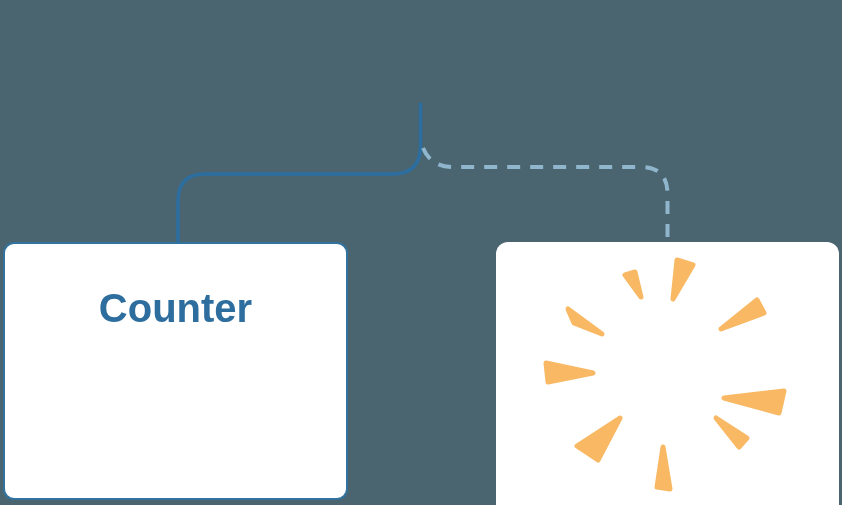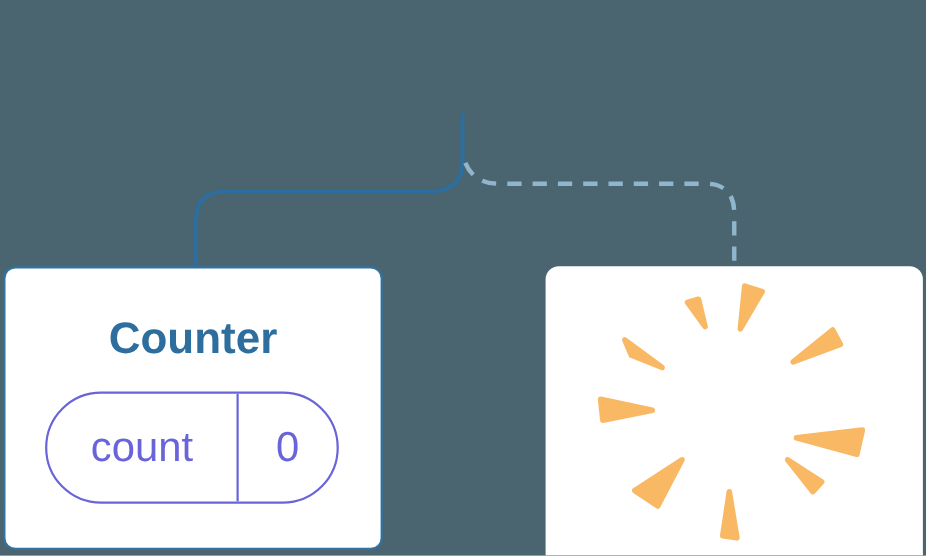--- a/index.html
+++ b/index.html
@@ -105,24 +105,20 @@
 <div class="stage" style="background: rgb(74, 101, 112);">
 
   <svg class="edges" viewBox="0 0 842 505" xmlns="http://www.w3.org/2000/svg">
     <path d="M420.5,104 L420.5,146 Q420.5,174 392.5,174 L205,174 Q178,174 178,201 L178,243" fill="none" stroke="#2B6E9F" stroke-width="3.5" stroke-linecap="round"></path>
     <path d="M423,148 Q431,167 453,167 L641,167 Q667.5,167 667.5,194 L667.5,243" fill="none" stroke="#90B6CD" stroke-width="4" stroke-dasharray="13 10" stroke-linecap="butt"></path>
   </svg>
 
 
   <div class="counter-card">
     <div class="counter-title">Counter</div>
-    <div class="state-pill">
-      <div class="pill-key">count</div>
-      <div class="pill-value">0</div>
-    </div>
   </div>
 
   <div class="removed-card">
     <svg class="poof-svg" width="343" height="263" viewBox="0 0 343 263" xmlns="http://www.w3.org/2000/svg">
       <g fill="#F9B863" stroke="#F9B863" stroke-width="5" stroke-linejoin="round">
         <polygon points="177,57 181,18 197,23"></polygon>
         <polygon points="145,55 129,33 139,30"></polygon>
         <polygon points="106,92 72,67 78,81"></polygon>
         <polygon points="97,131 50,121 52,140"></polygon>
         <polygon points="124,176 81,204 102,218"></polygon>

